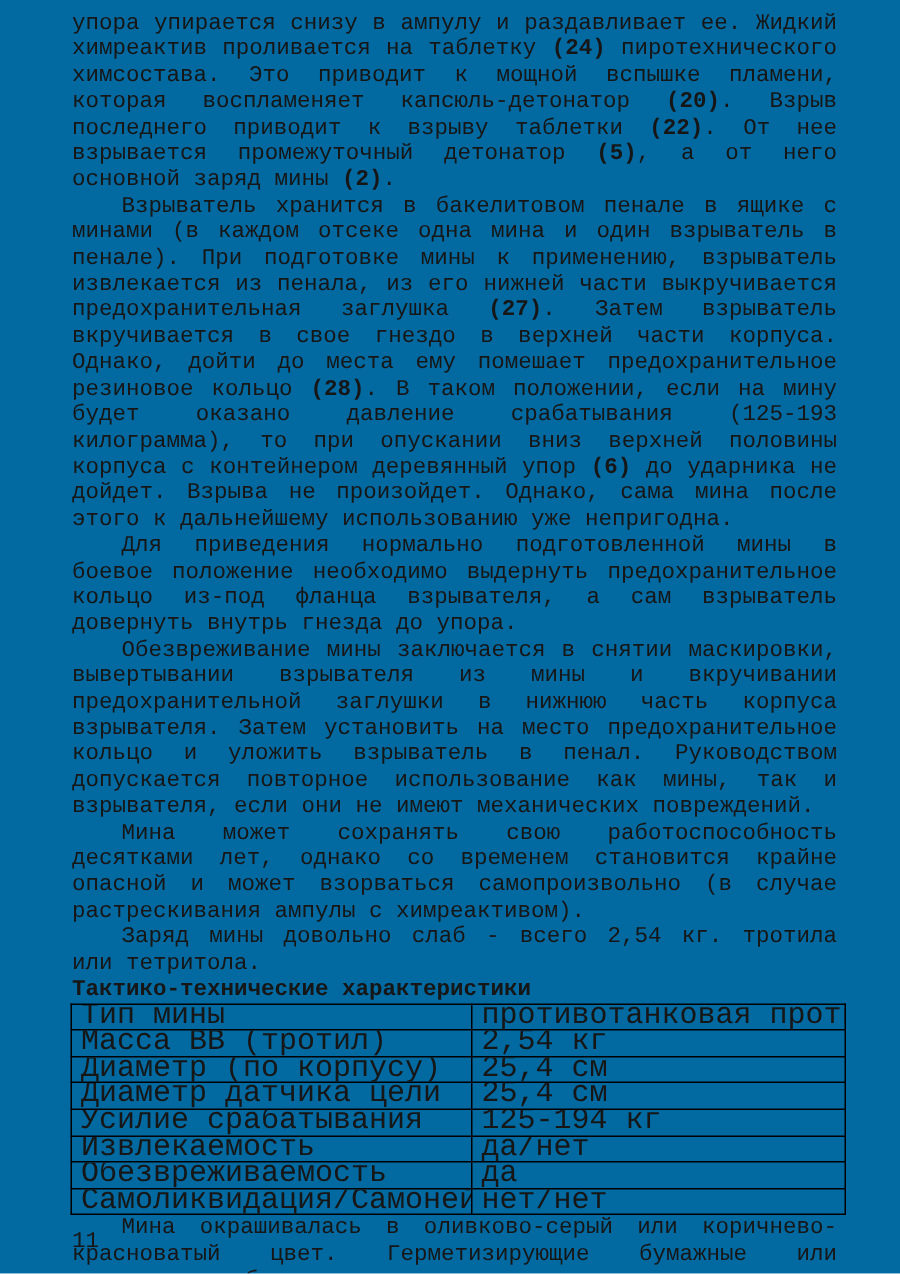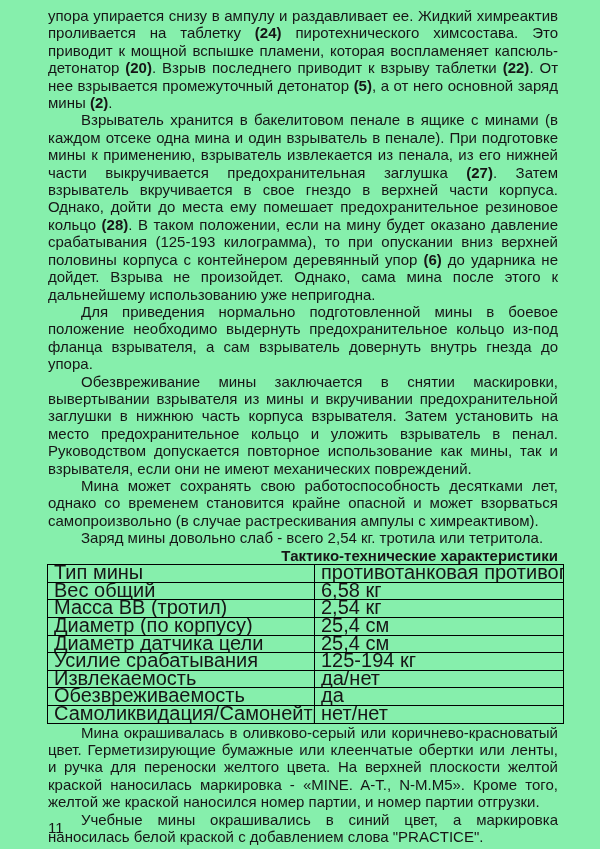--- a/index.html
+++ b/index.html
@@ -6,39 +6,39 @@
     margin: 0;
     padding: 0;
     background: #ffffff;
   }
   .page {
     position: relative;
     width: 600px;
     height: 849px;
     box-sizing: border-box;
     padding: 7px 42px 0 48px;
-    background: #86efac;
-    font-family: Liberation Sans, sans-serif;
+    background: #0369a1;
+    font-family: Liberation Mono, monospace;
     color: #161616;
     overflow: hidden;
   }
   .para {
     margin: 0;
     font-size: 15px;
     line-height: 17.4px;
     text-align: justify;
   }
   .para.indent { text-indent: 33px; }
   .para b { font-weight: 700; }
   .table-title {
     margin: 0;
     font-size: 15px;
     line-height: 17.6px;
     font-weight: 700;
-    text-align: right;
+    text-align: left;
   }
   table.specs {
     border-collapse: collapse;
     table-layout: fixed;
     width: 517px;
     margin-left: -1px;
   }
   table.specs td {
     border: 1px solid #000000;
     font-size: 20px;
@@ -73,24 +73,20 @@
 
   <h3 class="table-title">Тактико-технические характеристики</h3>
 
   <table class="specs">
     <tbody>
       <tr>
         <td class="c1">Тип мины</td>
         <td>противотанковая противогусеничная</td>
       </tr>
       <tr>
-        <td class="c1">Вес общий</td>
-        <td>6,58 кг</td>
-      </tr>
-      <tr>
         <td class="c1">Масса ВВ (тротил)</td>
         <td>2,54 кг</td>
       </tr>
       <tr>
         <td class="c1">Диаметр (по корпусу)</td>
         <td>25,4 см</td>
       </tr>
       <tr>
         <td class="c1">Диаметр датчика цели</td>
         <td>25,4 см</td>

